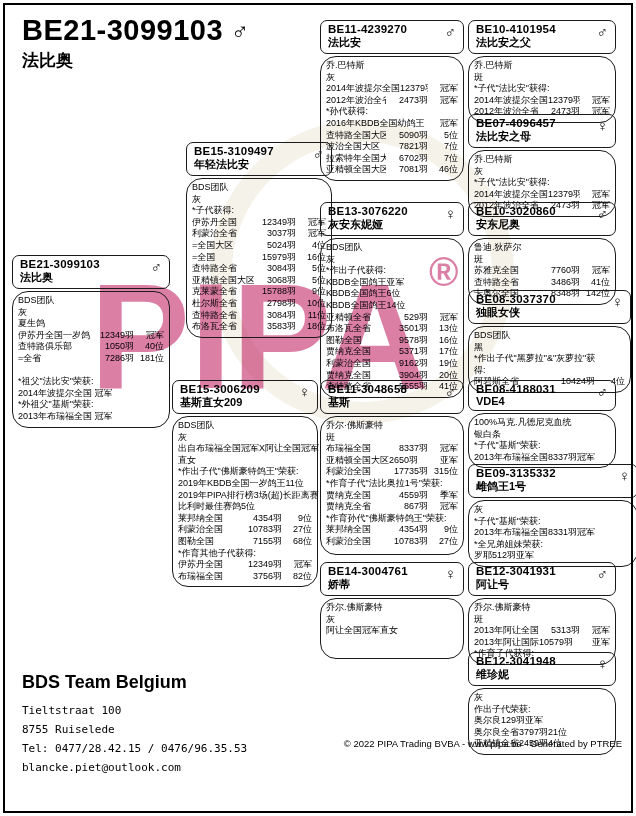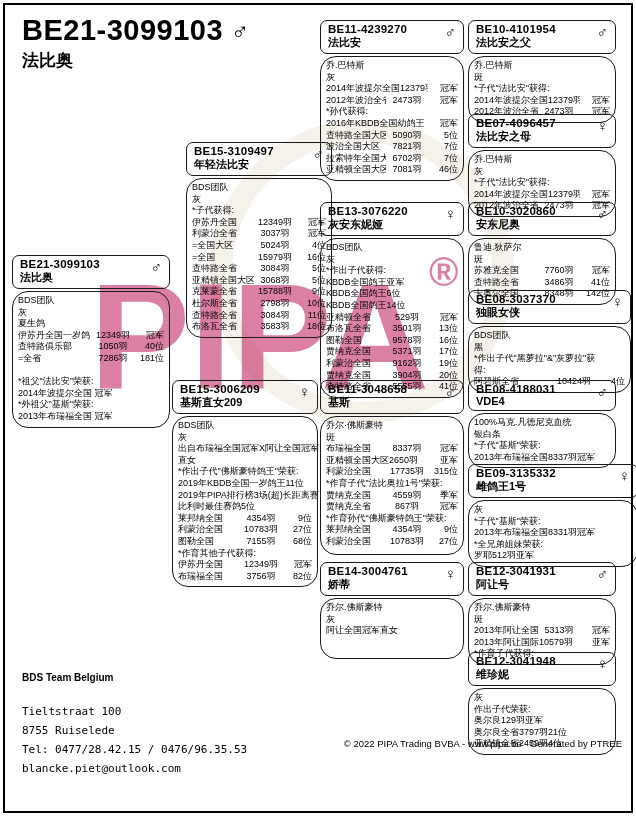--- a/index.html
+++ b/index.html
@@ -19,24 +19,24 @@
   .nhead{border:1.5px solid #1a1a1a;border-radius:7px;padding:2px 7px 3px 7px;
          display:flex;align-items:flex-start;background:transparent;}
   .nhl{flex:1;min-width:0;}
   .ring{font-size:11.5px;font-weight:bold;letter-spacing:0.2px;}
   .nname{font-size:11px;font-weight:bold;margin-top:0px;}
   .sex{font-size:15px;font-weight:bold;line-height:15px;margin-top:1px;}
   .nbody{border:1.5px solid #1a1a1a;border-radius:16px;margin-top:2px;
          padding:3px 5px 4px 5px;font-size:9px;line-height:11.6px;background:transparent;}
   .bl{display:flex;white-space:nowrap;}
   .bl .l{flex:1;overflow:hidden;}
-  .bl .m{text-align:center;min-width:42px;}
+  .bl .m{text-align:right;min-width:42px;}
   .bl .r{text-align:right;min-width:26px;margin-left:4px;}
   .contact{position:absolute;left:22px;top:672px;z-index:2;}
-  .owner{font-size:10px;font-weight:bold;margin-bottom:19px;}
+  .owner{font-size:18px;font-weight:bold;margin-bottom:8px;}
   .cline{font-family:"DejaVu Sans Mono","Liberation Mono",monospace;font-size:11px;line-height:19px;}
   .copyright{position:absolute;right:14px;top:738px;font-size:9.5px;z-index:2;}
 </style>
 </head>
 <body>
 
 <div class="page">
   <div class="frame"></div>
 
   <div class="wbird"></div>

